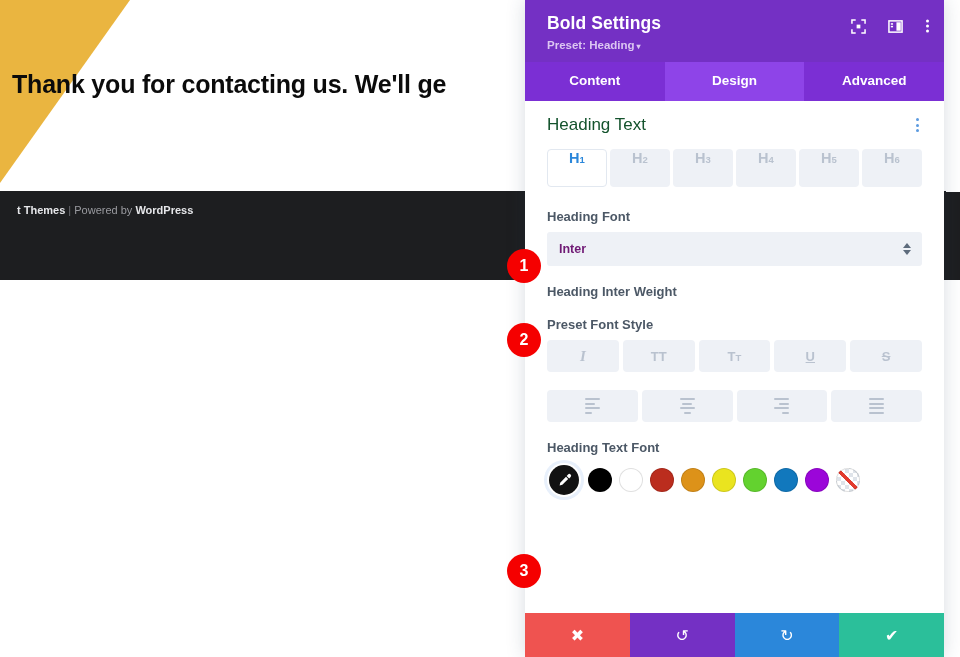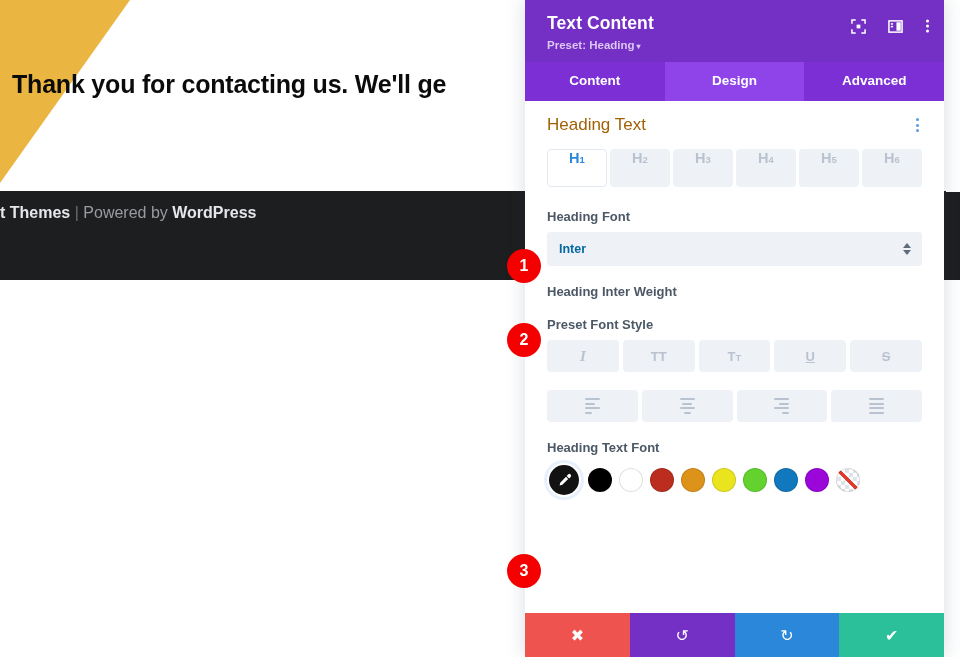--- a/index.html
+++ b/index.html
@@ -21,22 +21,22 @@
   .hero-heading {
     position: absolute; left: 12px; top: 70px;
     font-size: 25px; font-weight: 700; color: #0b0b0b;
     white-space: nowrap; letter-spacing: -0.2px;
   }
   .footer-bar {
     position: absolute; left: 0; top: 191px; width: 946px; height: 89px;
     background: #1d1e20;
   }
   .footer-text {
-    position: absolute; left: 0; top: 204px;
-    font-size: 16px; color: #9a9ba0; white-space: nowrap;
+    position: absolute; left: 17px; top: 204px;
+    font-size: 11px; color: #9a9ba0; white-space: nowrap;
   }
   .footer-text b { color: #e6e7ea; font-weight: 700; }
   .footer-text .sep { color: #6d6e73; }
   .right-dark-block {
     position: absolute; right: 0; top: 192px; width: 24px; height: 88px;
     background: #1d1e20;
   }
   .right-scroll-thumb {
     position: absolute; right: 24px; top: 215px; width: 10px; height: 45px;
     background: #525d6b;
@@ -75,21 +75,21 @@
   .tab.active { background: #8e44e8; }
 
   .panel-body {
     flex: 1; overflow: hidden; padding: 14px 22px 0 22px; background: #fff;
   }
 
   .section-head {
     display: flex; align-items: center; justify-content: space-between;
     margin-bottom: 14px;
   }
-  .section-title { color: #a16207; font-size: 17px; font-weight: 400; }
+  .section-title { color: #14532d; font-size: 17px; font-weight: 400; }
   .kebab { display: flex; flex-direction: column; gap: 2.5px; cursor: pointer; padding: 3px; }
   .kebab i { width: 3px; height: 3px; background: #5b9ae0; border-radius: 50%; display: block; }
 
   .h-tabs { display: flex; gap: 3px; margin-bottom: 22px; }
   .h-tab {
     flex: 1; height: 38px; border-radius: 4px;
     background: #eef1f6; color: #b9c2cf;
     display: flex; align-items: baseline; justify-content: center;
     font-size: 14.5px; font-weight: 700; cursor: pointer;
     border: 1px solid transparent;
@@ -104,21 +104,21 @@
     font-size: 13px; font-weight: 700; color: #4c5866;
     margin-bottom: 8px;
   }
   .field-group { margin-bottom: 18px; }
 
   .select-box {
     position: relative; height: 34px; background: #eef1f6;
     border-radius: 3px; display: flex; align-items: center;
     padding: 0 12px; cursor: pointer;
   }
-  .select-box .val { font-size: 12.5px; color: #0369a1; font-weight: 700; }
+  .select-box .val { font-size: 12.5px; color: #701a75; font-weight: 700; }
   .stepper {
     position: absolute; right: 11px; top: 50%; transform: translateY(-50%);
     display: flex; flex-direction: column; gap: 2px; align-items: center;
   }
   .stepper .up, .stepper .dn { width: 0; height: 0; border-left: 4px solid transparent; border-right: 4px solid transparent; }
   .stepper .up { border-bottom: 5px solid #5d6b7c; }
   .stepper .dn { border-top: 5px solid #5d6b7c; }
 
   .btn-row { display: flex; gap: 4px; }
   .opt-btn {
@@ -194,21 +194,21 @@
       <span>Powered by</span>
       <b>WordPress</b>
     </div>
     <div class="right-dark-block"></div>
     <div class="right-scroll-thumb"></div>
   </div>
 
   <div class="panel">
 
     <div class="panel-header">
-      <div class="panel-title">Text Content</div>
+      <div class="panel-title">Bold Settings</div>
       <div class="panel-preset">
         <span>Preset: Heading</span><span class="caret">▾</span>
       </div>
       <div class="header-icons">
         <span class="hicon">
           <svg width="15" height="15" viewBox="0 0 16 16">
             <path d="M1 5V1h4M11 1h4v4M15 11v4h-4M5 15H1v-4" fill="none" stroke="#fff" stroke-width="1.6"></path>
             <rect x="6" y="6" width="4" height="4" fill="#fff"></rect>
           </svg>
         </span>

